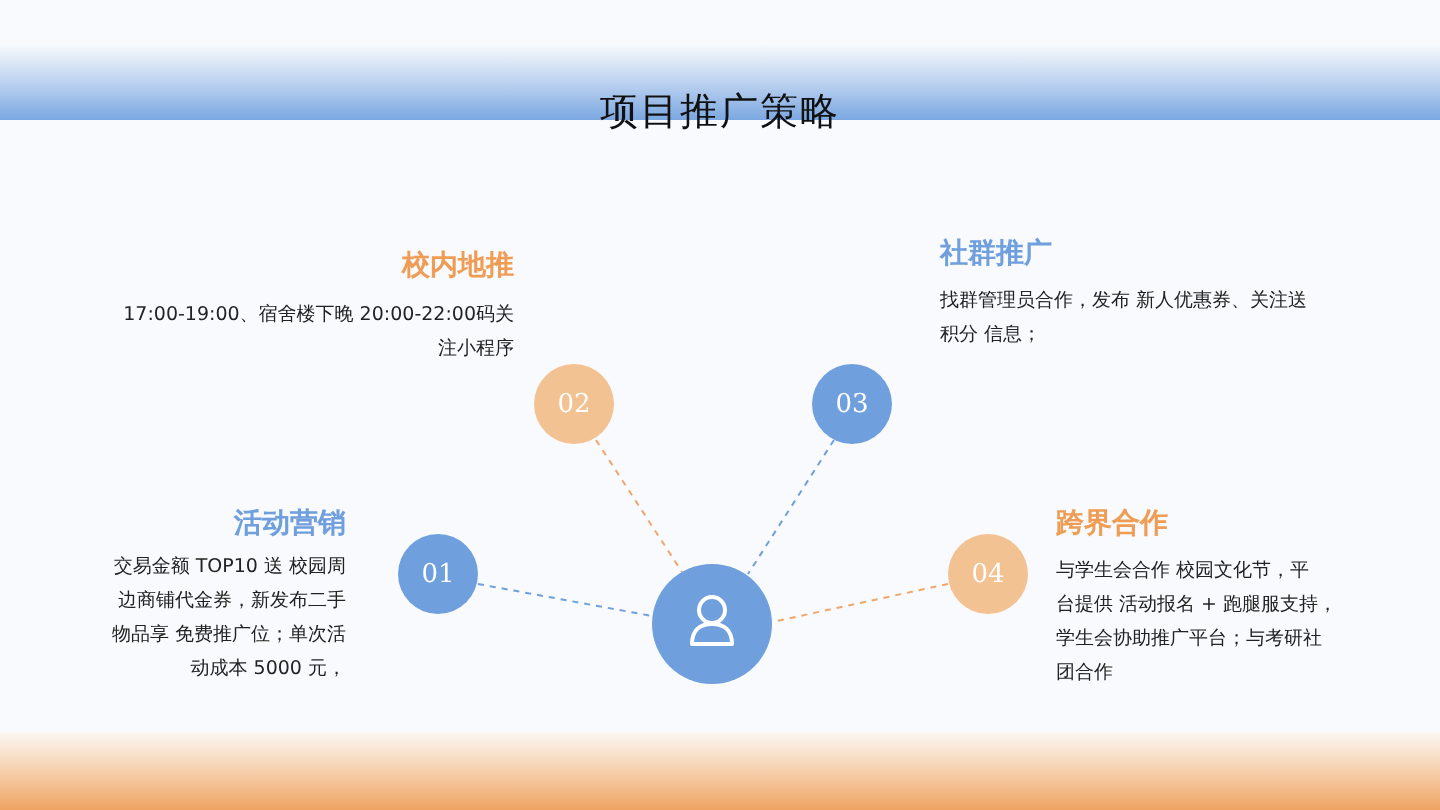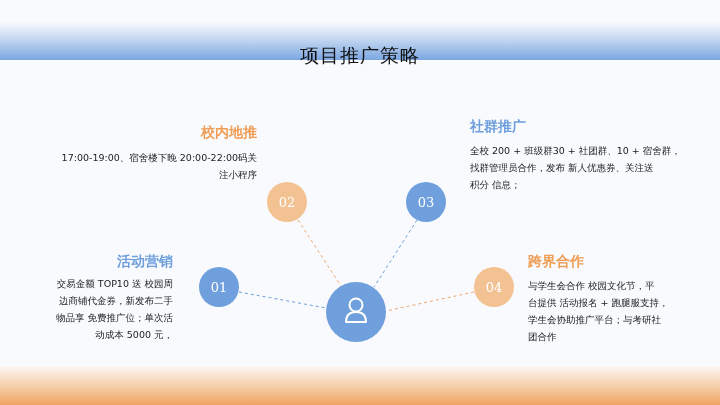--- a/index.html
+++ b/index.html
@@ -59,21 +59,20 @@
 
 <div class="sec-title orange right" style="left:157px; top:124px; width:100px;text-align:right;">校内地推</div>
 <div class="sec-text right" style="left:17px; top:149px; width:240px;">
   <div>17:00-19:00、宿舍楼下晚 20:00-22:00码关</div>
   <div>注小程序</div>
 </div>
 <div class="node orange" style="left:267px; top:182px;">02</div>
 
 <div class="sec-title blue" style="left:470px; top:118px;">社群推广</div>
 <div class="sec-text" style="left:470px; top:142px;">
-  <div>全校 200 + 班级群30 + 社团群、10 + 宿舍群，</div>
   <div>找群管理员合作，发布 新人优惠券、关注送</div>
   <div>积分 信息；</div>
 </div>
 <div class="node blue" style="left:406px; top:182px;">03</div>
 
 <div class="sec-title blue right" style="left:73px; top:253px; width:100px;">活动营销</div>
 <div class="sec-text right" style="left:23px; top:275px; width:150px;">
   <div>交易金额 TOP10 送 校园周</div>
   <div>边商铺代金券，新发布二手</div>
   <div>物品享 免费推广位；单次活</div>

